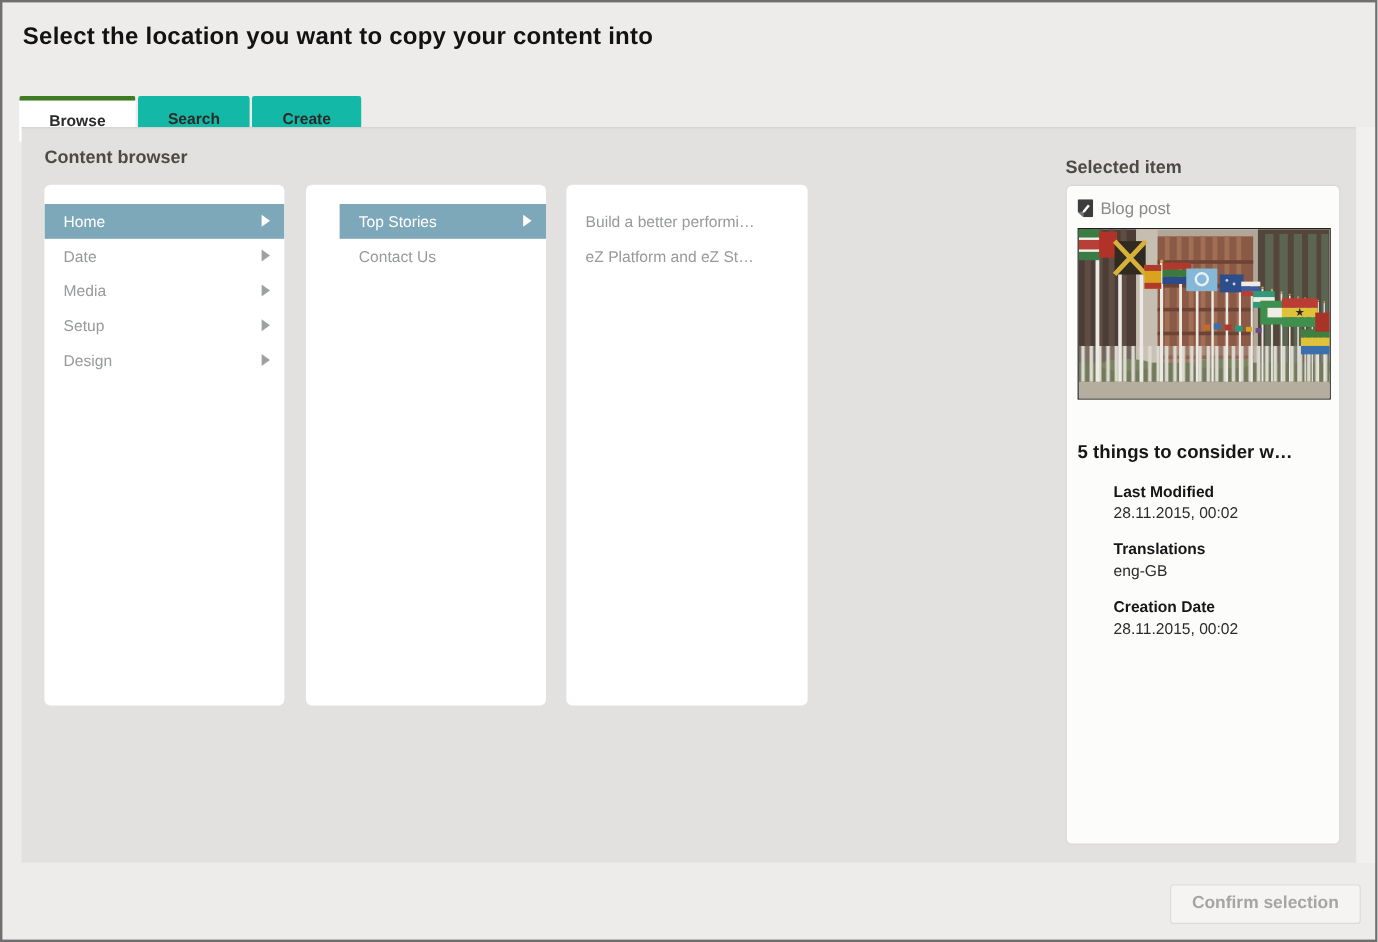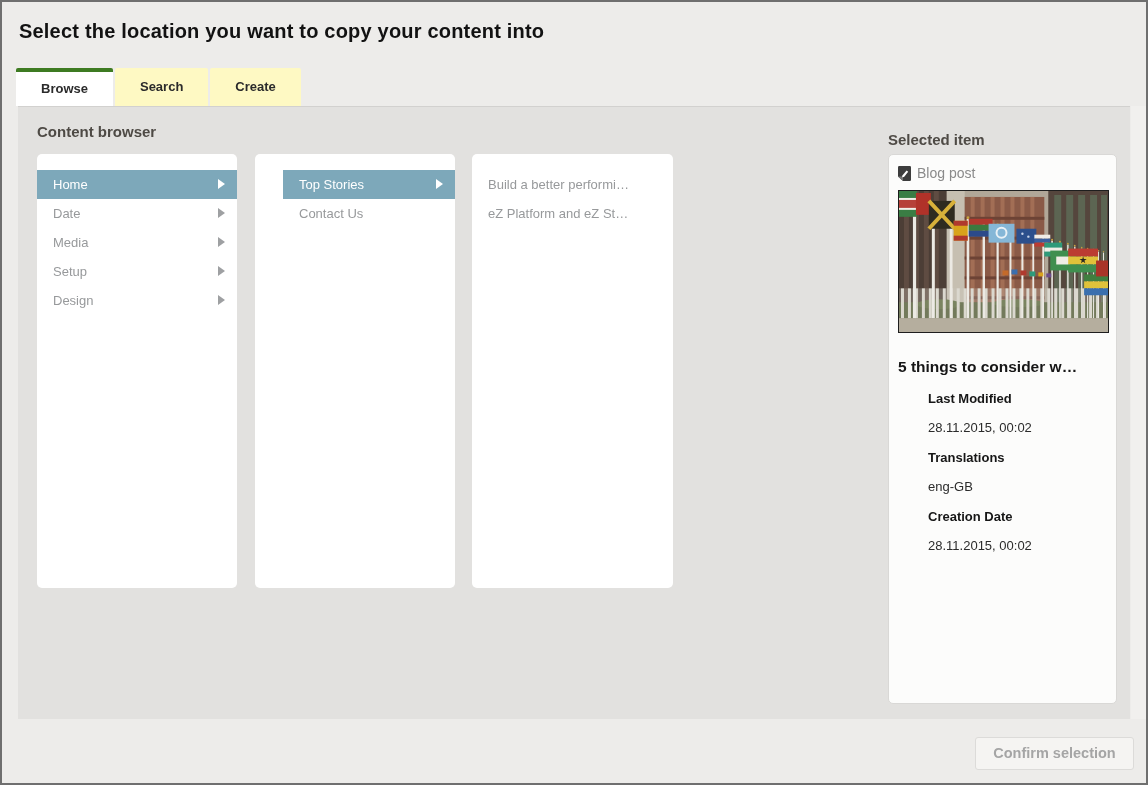--- a/index.html
+++ b/index.html
@@ -7,24 +7,24 @@
   body { font-family:"Liberation Sans", sans-serif; }
   .screen {
     position:relative; width:1148px; height:785px;
     background:#edecea; border:2px solid #6f6f6f; overflow:hidden;
   }
   .dialog-title {
     position:absolute; left:17px; top:18px;
     font-size:20px; font-weight:bold; color:#121212; letter-spacing:0.2px;
   }
   
-  .tabs { position:absolute; left:14px; top:66px; height:38px; display:flex;text-align:center; }
+  .tabs { position:absolute; left:14px; top:78px; height:38px; display:flex;text-align:center; }
   .tab {
     height:38px; padding:0 25px; margin-right:2px;
-    background:#fef9c3; color:#2b2b2b; font-size:13px; font-weight:bold;
+    background:#14b8a6; color:#2b2b2b; font-size:13px; font-weight:bold;
     line-height:38px; cursor:pointer; border-radius:2px 2px 0 0;
   }
   .tab.active {
     background:#ffffff; border-top:4px solid #3e7b22; line-height:33px;
   }
   
   .panel {
     position:absolute; left:16px; top:104px; width:1112px; height:613px;
     background:#e2e1df; border-top:1px solid #d2d1cf;
   }
@@ -63,24 +63,24 @@
     position:absolute; left:886px; top:152px; width:229px; height:550px;
     background:#fcfcfb; border:1px solid #d9d8d6; border-radius:5px;
     padding:10px 9px;
   }
   .type-row { display:flex; align-items:center; color:#8a8a8a; font-size:14px; }
   .type-row .icon { margin-right:6px; display:inline-flex; }
   .thumb {
     margin-top:9px; width:211px; height:143px;
     border:1px solid #1e1e1e; display:block;
   }
-  .card-title { margin-top:25px; font-size:15.5px; font-weight:bold; color:#161616; }
+  .card-title { margin-top:36px; font-size:15.5px; font-weight:bold; color:#161616; }
   .meta { margin-left:30px; }
   .meta-label { margin-top:15px; font-weight:bold; font-size:13px; color:#161616; }
-  .meta-value { margin-top:14px; font-size:13px; color:#2b2b2b; }
+  .meta-value { margin-top:3px; font-size:13px; color:#2b2b2b; }
   
   .cancel-link {
     position:absolute; left:898px; top:780px;
     font-size:14.5px; color:#3333cc; cursor:pointer;
   }
   .confirm-btn {
     position:absolute; left:973px; top:735px; width:159px; height:33px;
     background:#f5f4f2; border:1px solid #dcdbd9; border-radius:3px;
     color:#a5a5a5; font-weight:bold; font-size:14.5px; text-align:center;
     line-height:31px; cursor:default;

